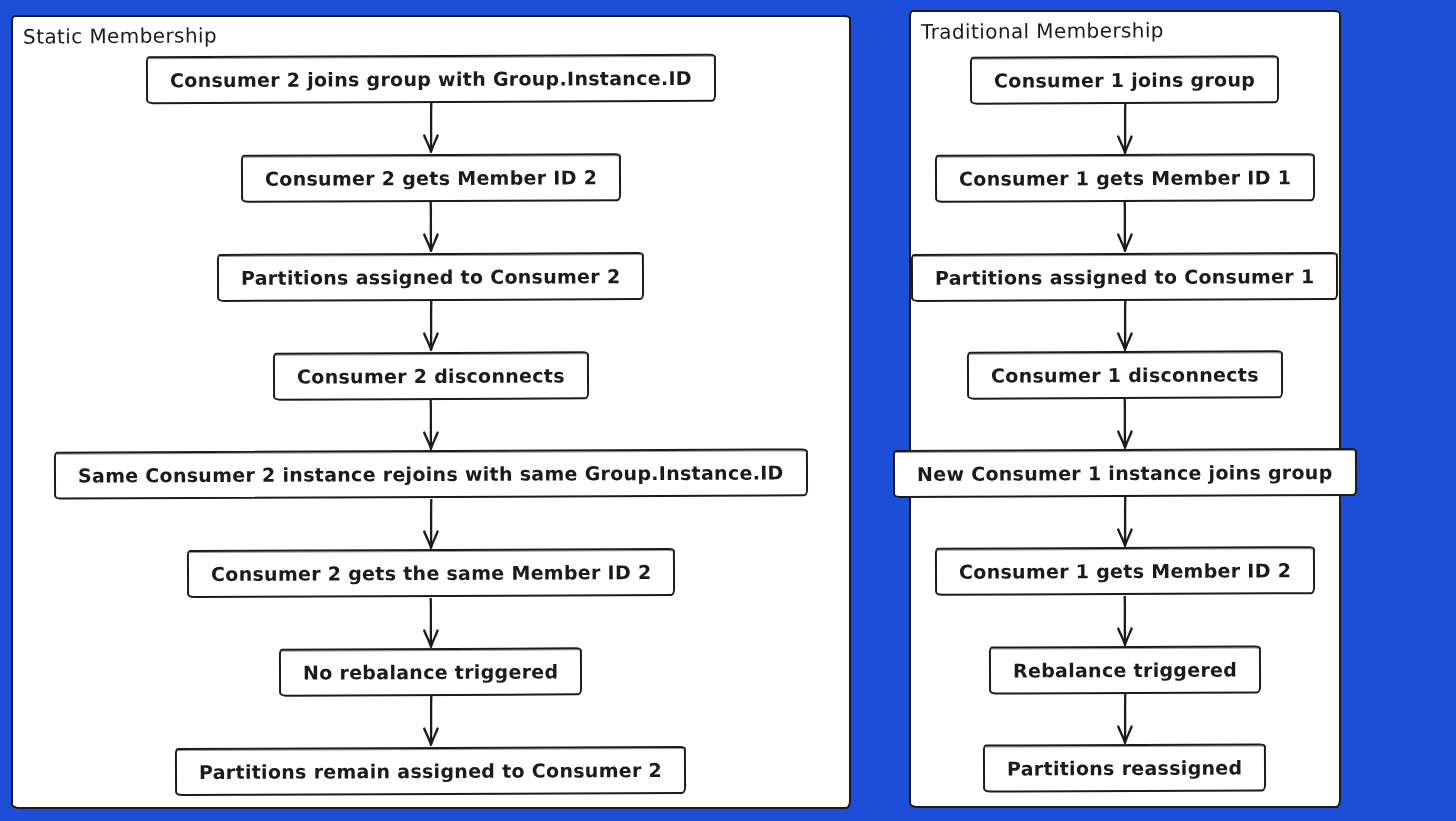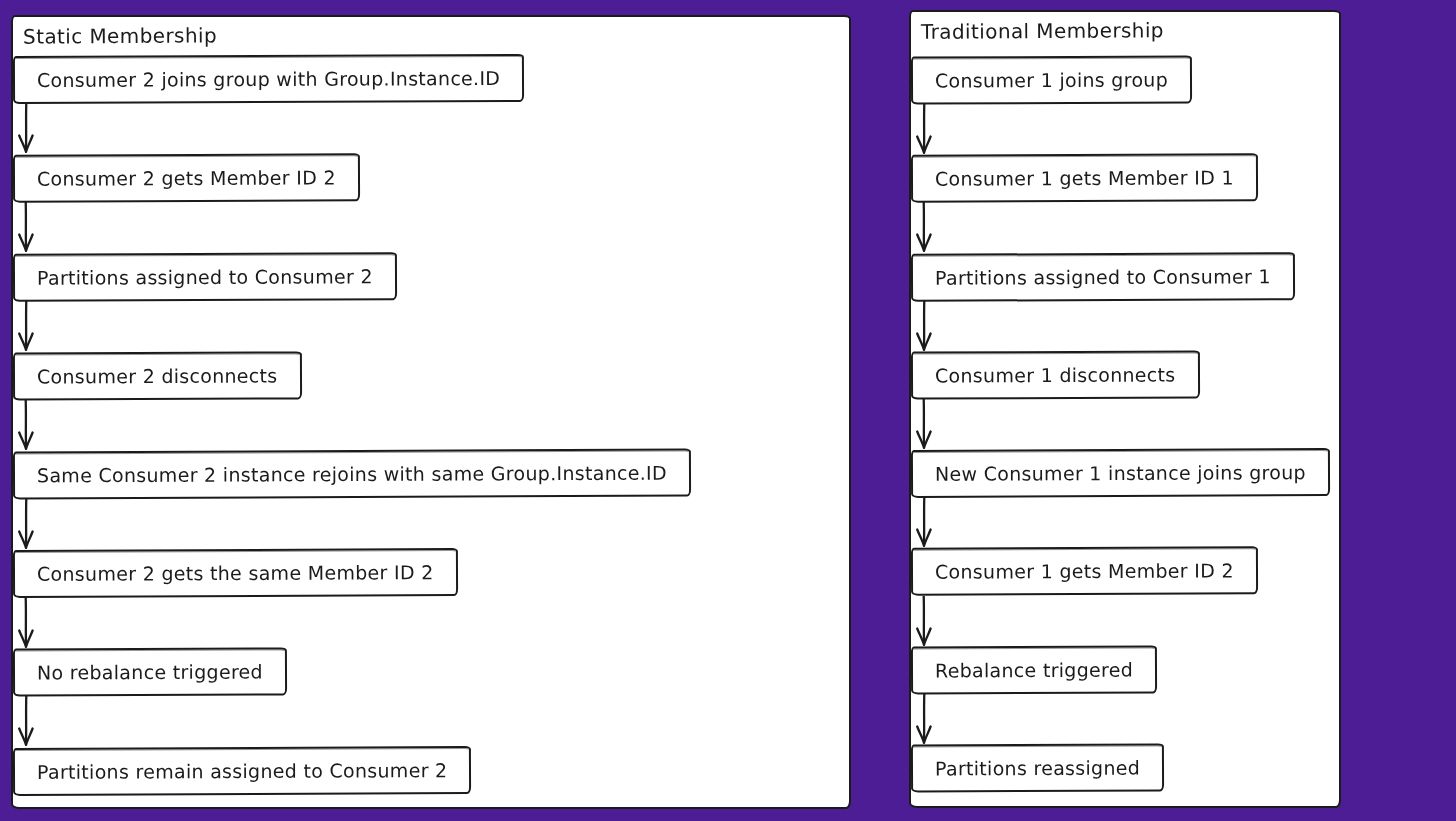--- a/index.html
+++ b/index.html
@@ -6,21 +6,21 @@
     margin: 0;
     padding: 0;
     background: #ffffff;
     font-family: "DejaVu Sans", sans-serif;
     color: #1b1b1b;
   }
   .stage {
     position: relative;
     width: 1456px;
     height: 821px;
-    background: #4c1d95;
+    background: #1d4ed8;
     overflow: hidden;
   }
   .panel {
     position: absolute;
     border: 2.5px solid #1b1b1b;
     border-radius: 4px 7px 5px 8px / 7px 4px 8px 5px;
     background: #ffffff;
     box-sizing: border-box;
   }
   .panel-static {
@@ -38,22 +38,23 @@
     letter-spacing: 0.4px;
     white-space: nowrap;
     transform: rotate(-0.4deg);
   }
   .flow {
     position: absolute;
     left: 0; right: 0;
     top: 38px; bottom: 12px;
     display: flex;
     flex-direction: column;
-    align-items: flex-start;
+    align-items: center;
     justify-content: space-between;
+    font-weight: bold;
   }
   .panel-traditional .flow { top: 44px; bottom: 14px; }
   .step-box {
     border: 2px solid #1b1b1b;
     border-radius: 3px 6px 4px 7px / 6px 3px 7px 4px;
     background: #ffffff;
     padding: 10px 22px;
     font-size: 19px;
     line-height: 24px;
     letter-spacing: 0.3px;

